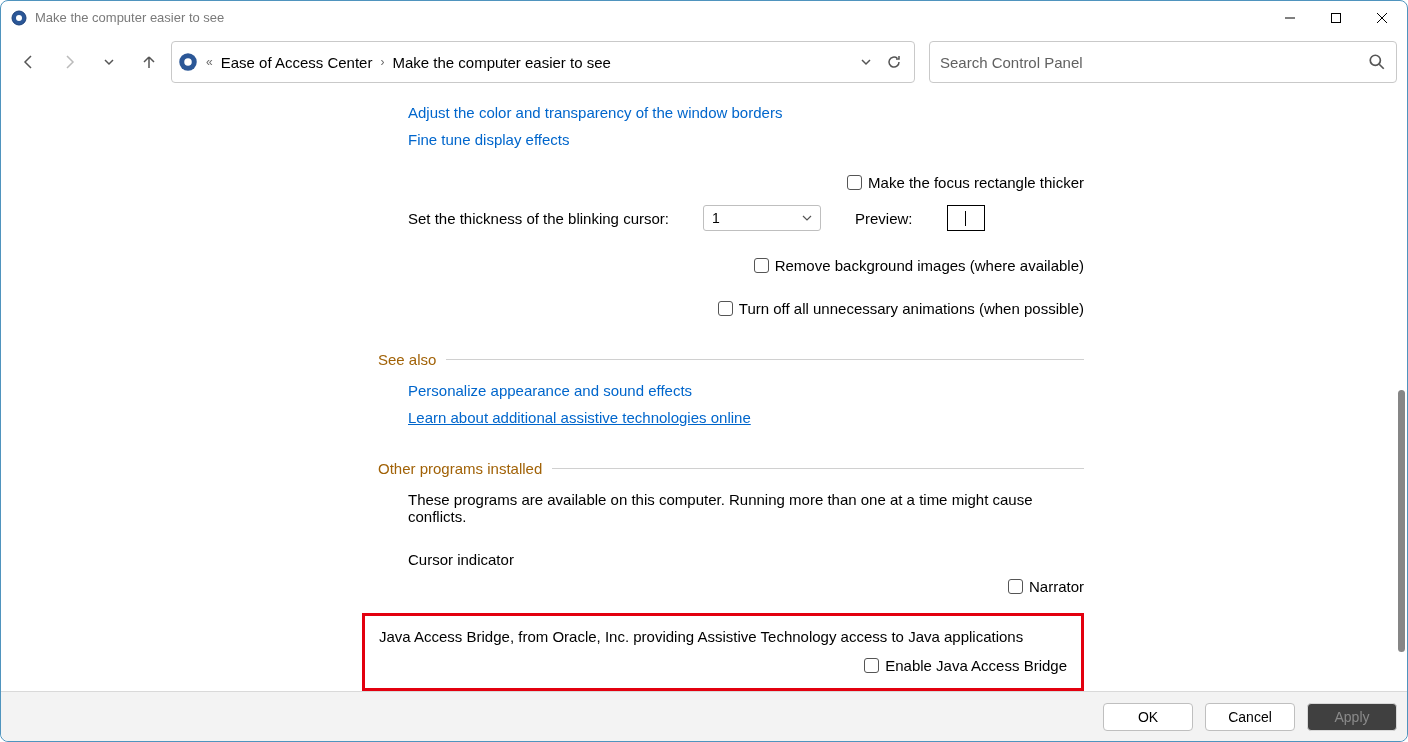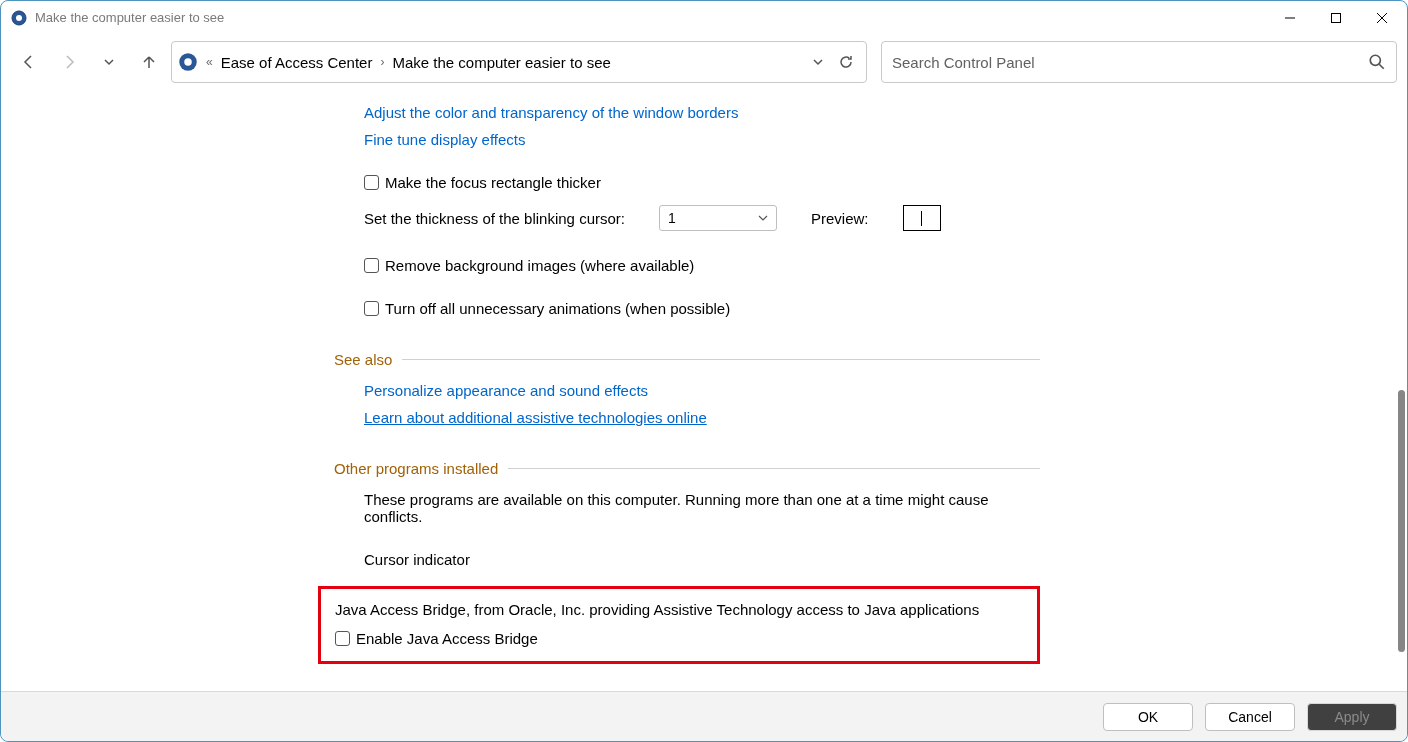--- a/index.html
+++ b/index.html
@@ -12,31 +12,31 @@
   .title-btn { width: 46px; height: 30px; display: flex; align-items: center; justify-content: center; color: #555; }
   .title-btn svg { width: 10px; height: 10px; }
   
   .navbar { height: 56px; display: flex; align-items: center; padding: 0 10px; gap: 4px; }
   .nav-btn { width: 36px; height: 36px; display: flex; align-items: center; justify-content: center; color: #555; border-radius:4px; }
   .addr { flex: 1; height: 42px; border: 1px solid #c9c9c9; border-radius: 4px; display: flex; align-items: center; padding: 0 6px; background:#fff; }
   .addr-icon { width: 20px; height: 20px; display:inline-flex; align-items:center; justify-content:center; margin-right:4px; }
   .chev-text { color: #6a6a6a; font-size: 12px; margin: 0 4px; }
   .crumb { font-size: 15px; color: #000; padding: 2px 4px; }
   .addr-spacer { flex: 1; }
-  .search { width: 516px; height: 42px; border: 1px solid #c9c9c9; border-radius: 4px; display:flex; align-items:center; padding:0 10px; margin-left:10px; background:#fff; }
+  .search { width: 468px; height: 42px; border: 1px solid #c9c9c9; border-radius: 4px; display:flex; align-items:center; padding:0 10px; margin-left:10px; background:#fff; }
   .search input { border: none; outline: none; flex:1; font-size:15px; color:#000; }
   .search input::placeholder { color: #616161; }
   .search-icon { width:18px; height:18px; color:#555; }
   
-  .body-area { flex: 1; display: flex; overflow: hidden; }
+  .body-area { flex: 1; display: flex; overflow: hidden; padding-left: 44px; }
   .content { flex: 1; padding: 0 0 0 333px; overflow: hidden; position: relative; }
   .inner { width: 706px; padding-top: 14px; }
   .link { color: #0066cc; cursor: pointer; display:inline-block; }
   .link.underline { text-decoration: underline; }
-  .row { display:flex; align-items:center; margin-top: 8px; }
+  .row { display:flex; align-items:center; margin-top: 8px; justify-content: flex-end; }
   .cb { width:15px; height:15px; border:1px solid #555; border-radius:3px; margin-right:6px; flex-shrink:0; background:#fff; }
   .lbl { font-size:15px; }
   .cursor-row { display:flex; align-items:center; gap: 34px; margin: 28px 0 0 0; }
   .select { width:118px; height:26px; border:1px solid #bfbfbf; border-radius:3px; display:flex; align-items:center; justify-content:space-between; padding:0 8px; font-size:14px; background:#fff; }
   .preview-box { width:38px; height:26px; border:1px solid #000; display:flex; align-items:center; justify-content:center; }
   .caret { width:1px; height:15px; background:#000; }
   .section-hdr { display:flex; align-items:center; margin-top: 34px; font-size:15px; color:#a16207; }
   .section-line { flex:1; height:1px; background:#d0d0d0; margin-left:10px; }
   .indent { margin-left: 30px; margin-top: 14px; }
   .gap-top { margin-top: 10px; }
@@ -190,20 +190,24 @@
         <div class="section-hdr">
           <span>Other programs installed</span>
           <span class="section-line"></span>
         </div>
         <div class="indent">
           <span class="lbl">These programs are available on this computer. Running more than one at a time might cause conflicts.</span>
         </div>
         <div class="indent" style="margin-top:26px;">
           <span class="lbl">Cursor indicator</span>
         </div>
+        <div class="row indent" style="margin-top:10px;">
+          <span class="cb"></span>
+          <span class="lbl">Narrator</span>
+        </div>
 
         <div class="highlight-box indent">
           <span class="lbl">Java Access Bridge, from Oracle, Inc. providing Assistive Technology access to Java applications</span>
           <div class="row" style="margin-top:12px;">
             <span class="cb"></span>
             <span class="lbl">Enable Java Access Bridge</span>
           </div>
         </div>
       </div>
 

